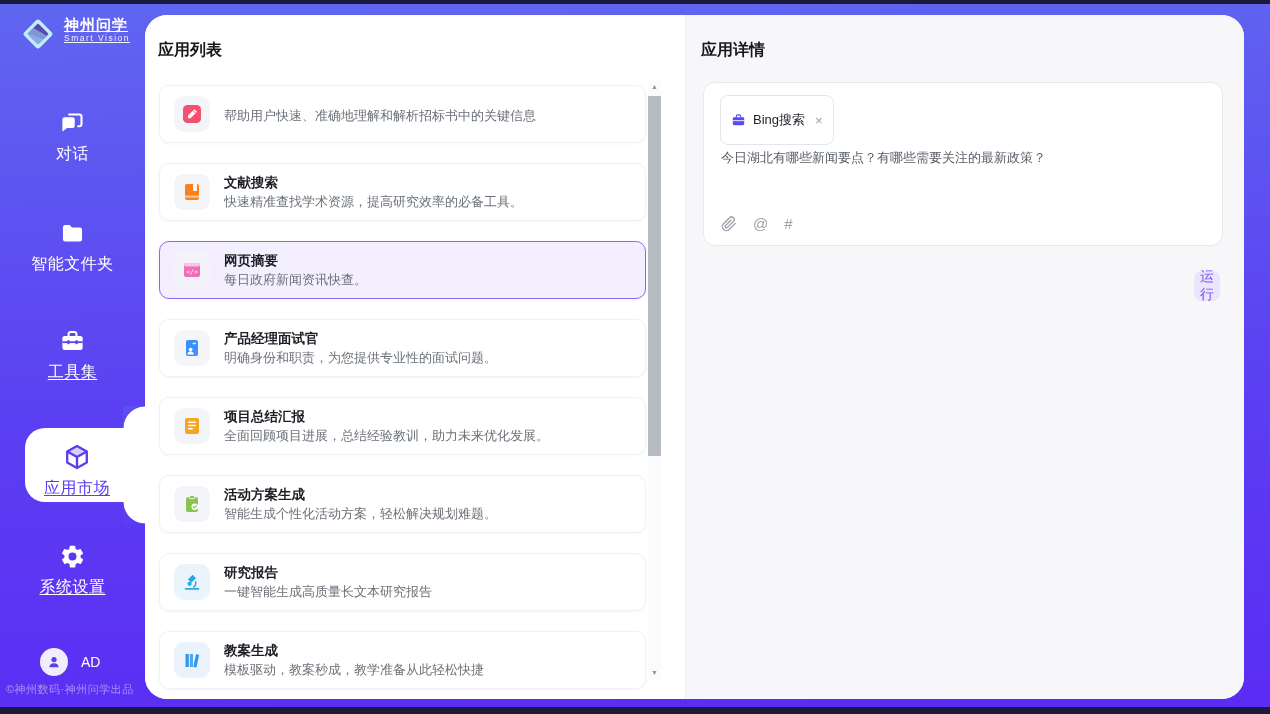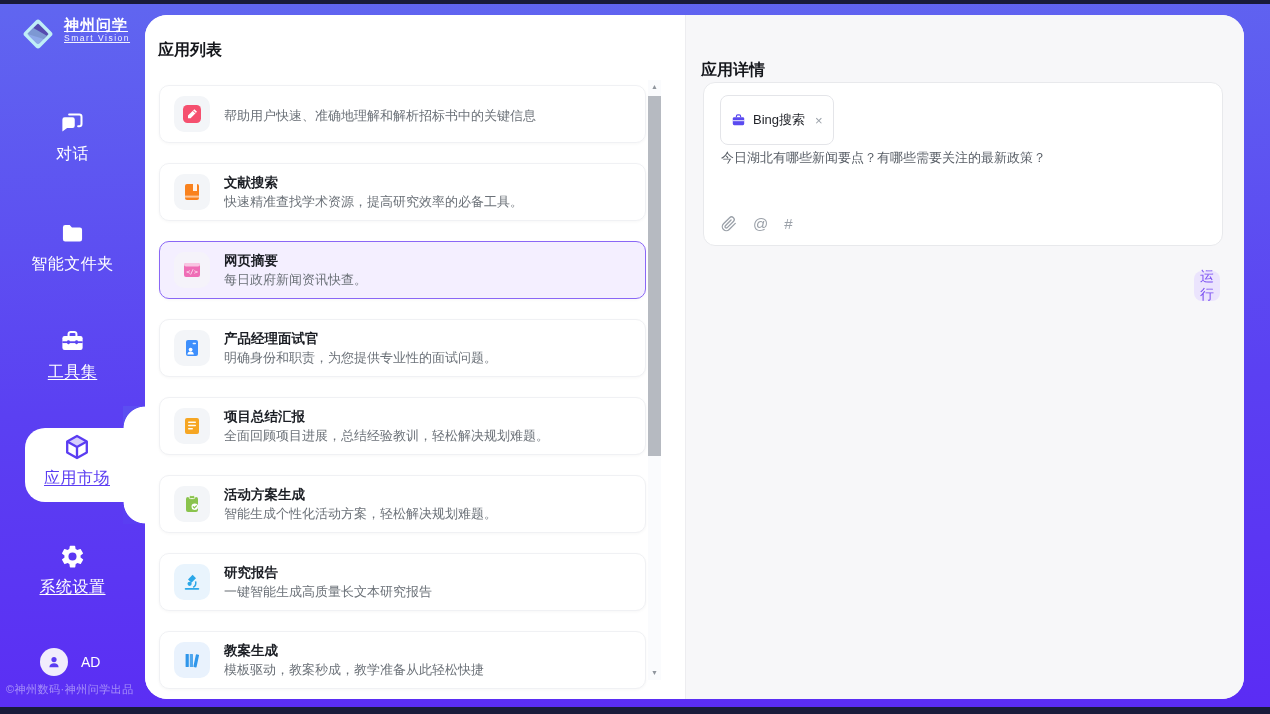--- a/index.html
+++ b/index.html
@@ -32,21 +32,21 @@
     background:#ffffff;border-radius:20px 0 0 20px;cursor:pointer;
   }
   .active-tab::before{
     content:"";position:absolute;right:0;top:-22px;width:22px;height:22px;
     background:radial-gradient(circle 22px at 100% 100%,#ffffff 21px,#5c4ef1 21.8px);
   }
   .active-tab::after{
     content:"";position:absolute;right:0;bottom:-22px;width:22px;height:22px;
     background:radial-gradient(circle 22px at 100% 0%,#ffffff 21px,#5a3ef2 21.8px);
   }
-  .active-inner{width:84px;margin-left:10px;text-align:center;padding-top:5px;}
+  .active-inner{width:84px;margin-left:10px;text-align:center;padding-top:15px;}
   .active-inner .nav-label{color:#5b3df2;}
   .user-row{position:absolute;left:40px;top:644px;display:flex;align-items:center;gap:13px;}
   .avatar{width:28px;height:28px;border-radius:50%;background:#f1edfc;display:flex;align-items:center;justify-content:center;}
   .user-name{font-size:14px;color:#fff;}
   .copyright{position:absolute;left:6px;top:678px;font-size:11px;color:rgba(255,255,255,.45);letter-spacing:.5px;}
   
   .content-shell{
     position:absolute;left:145px;top:15px;width:1099px;height:684px;
     border-radius:22px;overflow:hidden;display:flex;background:#fff;
   }
@@ -231,21 +231,21 @@
     <div class="tile" style="background: rgb(243, 245, 248);">
             <svg width="20" height="20" viewBox="0 0 20 20">
               <rect x="3" y="2" width="14" height="16" rx="2" fill="#f6a623"></rect>
               <rect x="6" y="5.6" width="8" height="1.4" rx=".7" fill="#fff" opacity=".95"></rect>
               <rect x="6" y="8.8" width="8" height="1.4" rx=".7" fill="#fff" opacity=".95"></rect>
               <rect x="6" y="12" width="5" height="1.4" rx=".7" fill="#fff" opacity=".95"></rect>
             </svg>
           </div>
     <div class="card-text">
       <div class="card-title">项目总结汇报</div>
-      <div class="card-desc">全面回顾项目进展，总结经验教训，轻松解决规划难题。</div>
+      <div class="card-desc">全面回顾项目进展，总结经验教训，助力未来优化发展。</div>
     </div>
   </div>
         <div class="card">
     <div class="tile" style="background: rgb(243, 245, 248);">
             <svg width="20" height="20" viewBox="0 0 20 20">
               <rect x="4" y="3" width="12" height="15" rx="2" fill="#8ac34d"></rect>
               <rect x="7" y="1.6" width="6" height="3" rx="1.5" fill="#8ac34d" stroke="#fff" stroke-width=".9"></rect>
               <circle cx="12.8" cy="12.8" r="3.3" fill="#fff"></circle>
               <path d="M11.3 12.8 l1.1 1.1 2-2" stroke="#8ac34d" stroke-width="1.3" fill="none" stroke-linecap="round"></path>
             </svg>
@@ -284,21 +284,21 @@
   </div>
       </div>
     <div class="scrollbar">
       <div class="sb-arrow up">▲</div>
       <div class="sb-thumb"></div>
       <div class="sb-arrow down">▼</div>
     </div>
   </div>
 
   <div class="detail-panel">
-    <div class="panel-title" style="left:15px;margin-top:20px;">应用详情</div>
+    <div class="panel-title" style="left:15px;">应用详情</div>
 
     <div class="input-card">
       <div class="tool-tag">
         <svg width="15" height="15" viewBox="0 0 20 20">
           <path d="M7.2 5.6 V4.4 a1.8 1.8 0 0 1 1.8-1.8 h2 a1.8 1.8 0 0 1 1.8 1.8 v1.2" fill="none" stroke="#5a4af0" stroke-width="1.6"></path>
           <rect x="2.4" y="5.6" width="15.2" height="10.6" rx="1.8" fill="#5a4af0"></rect>
           <rect x="2.4" y="9.6" width="15.2" height="1.3" fill="#fff" opacity=".9"></rect>
         </svg>
         <span class="tool-tag-label">Bing搜索</span>
         <span class="tag-close">×</span>

